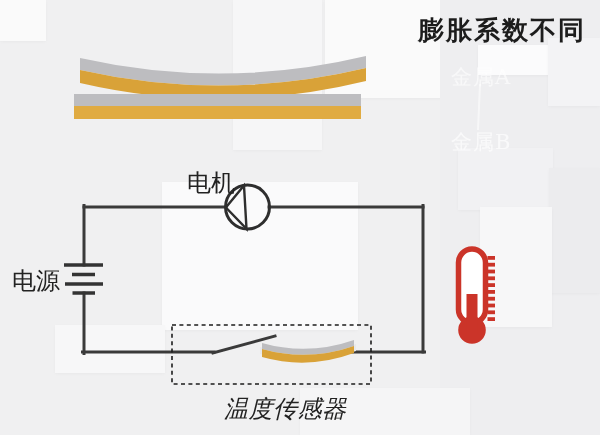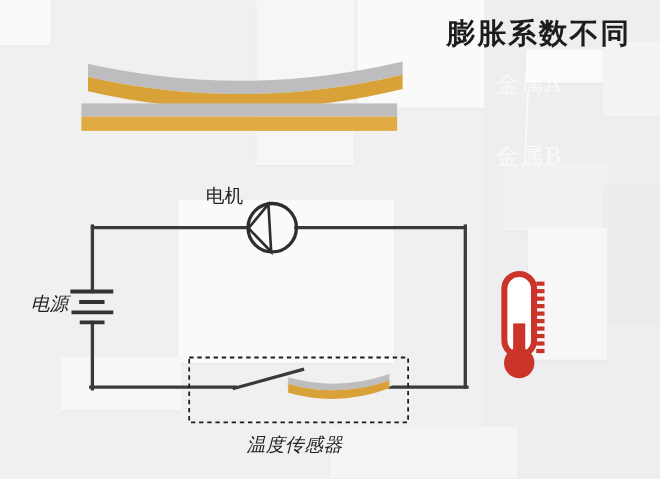--- a/index.html
+++ b/index.html
@@ -11,23 +11,23 @@
   .tile{position:absolute;box-shadow:0 1px 3px rgba(0,0,0,0.03);}
   #scene-svg{position:absolute;left:0;top:0;}
   .c-silver{fill:var(--silver);}
   .c-gold{fill:var(--gold);}
   .c-gold2{fill:var(--gold_light);}
   .wire{stroke:var(--wire);stroke-width:3;fill:none;stroke-linecap:square;}
   .wire-thick{stroke:#333333;stroke-width:3.5;fill:none;stroke-linecap:butt;}
   .sym{stroke:#2e2e2e;fill:none;}
   .red-f{fill:var(--red);}
   .red-s{stroke:var(--red);}
-  .label{position:absolute;color:var(--ink);font-size:17px;line-height:1.1;white-space:nowrap;}
+  .label{position:absolute;color:var(--ink);font-size:24px;line-height:1.1;white-space:nowrap;}
   .title{
-    position:absolute;left:406px;top:13px;width:180px;
+    position:absolute;left:418px;top:13px;width:180px;
     font-family:"DejaVu Serif", serif;font-size:26px;font-weight:600;
     letter-spacing:2px;color:#1c1c1c;white-space:nowrap;
   }
   .ghost{
     position:absolute;font-family:"DejaVu Serif", serif;font-size:21px;
     color:#ffffff;opacity:0.62;white-space:nowrap;letter-spacing:1px;
   }
 </style>
 </head>
 <body>
@@ -111,16 +111,16 @@
       </g>
     </g>
   </svg>
 
   <div class="title">膨胀系数不同</div>
 
   <div class="ghost" style="left:451px;top:63px;">金属A</div>
   <div class="ghost" style="left:451px;top:128px;opacity:0.68;">金属B</div>
 
   <div class="label" style="left:187px;top:170px;">电机</div>
-  <div class="label" style="left:28px;top:268px;font-style:italic;">电源</div>
+  <div class="label" style="left:12px;top:268px;">电源</div>
   <div class="label" style="left:224px;top:396px;letter-spacing:0.5px;font-style:italic;">温度传感器</div>
 
 </div>
 
 </body></html>

